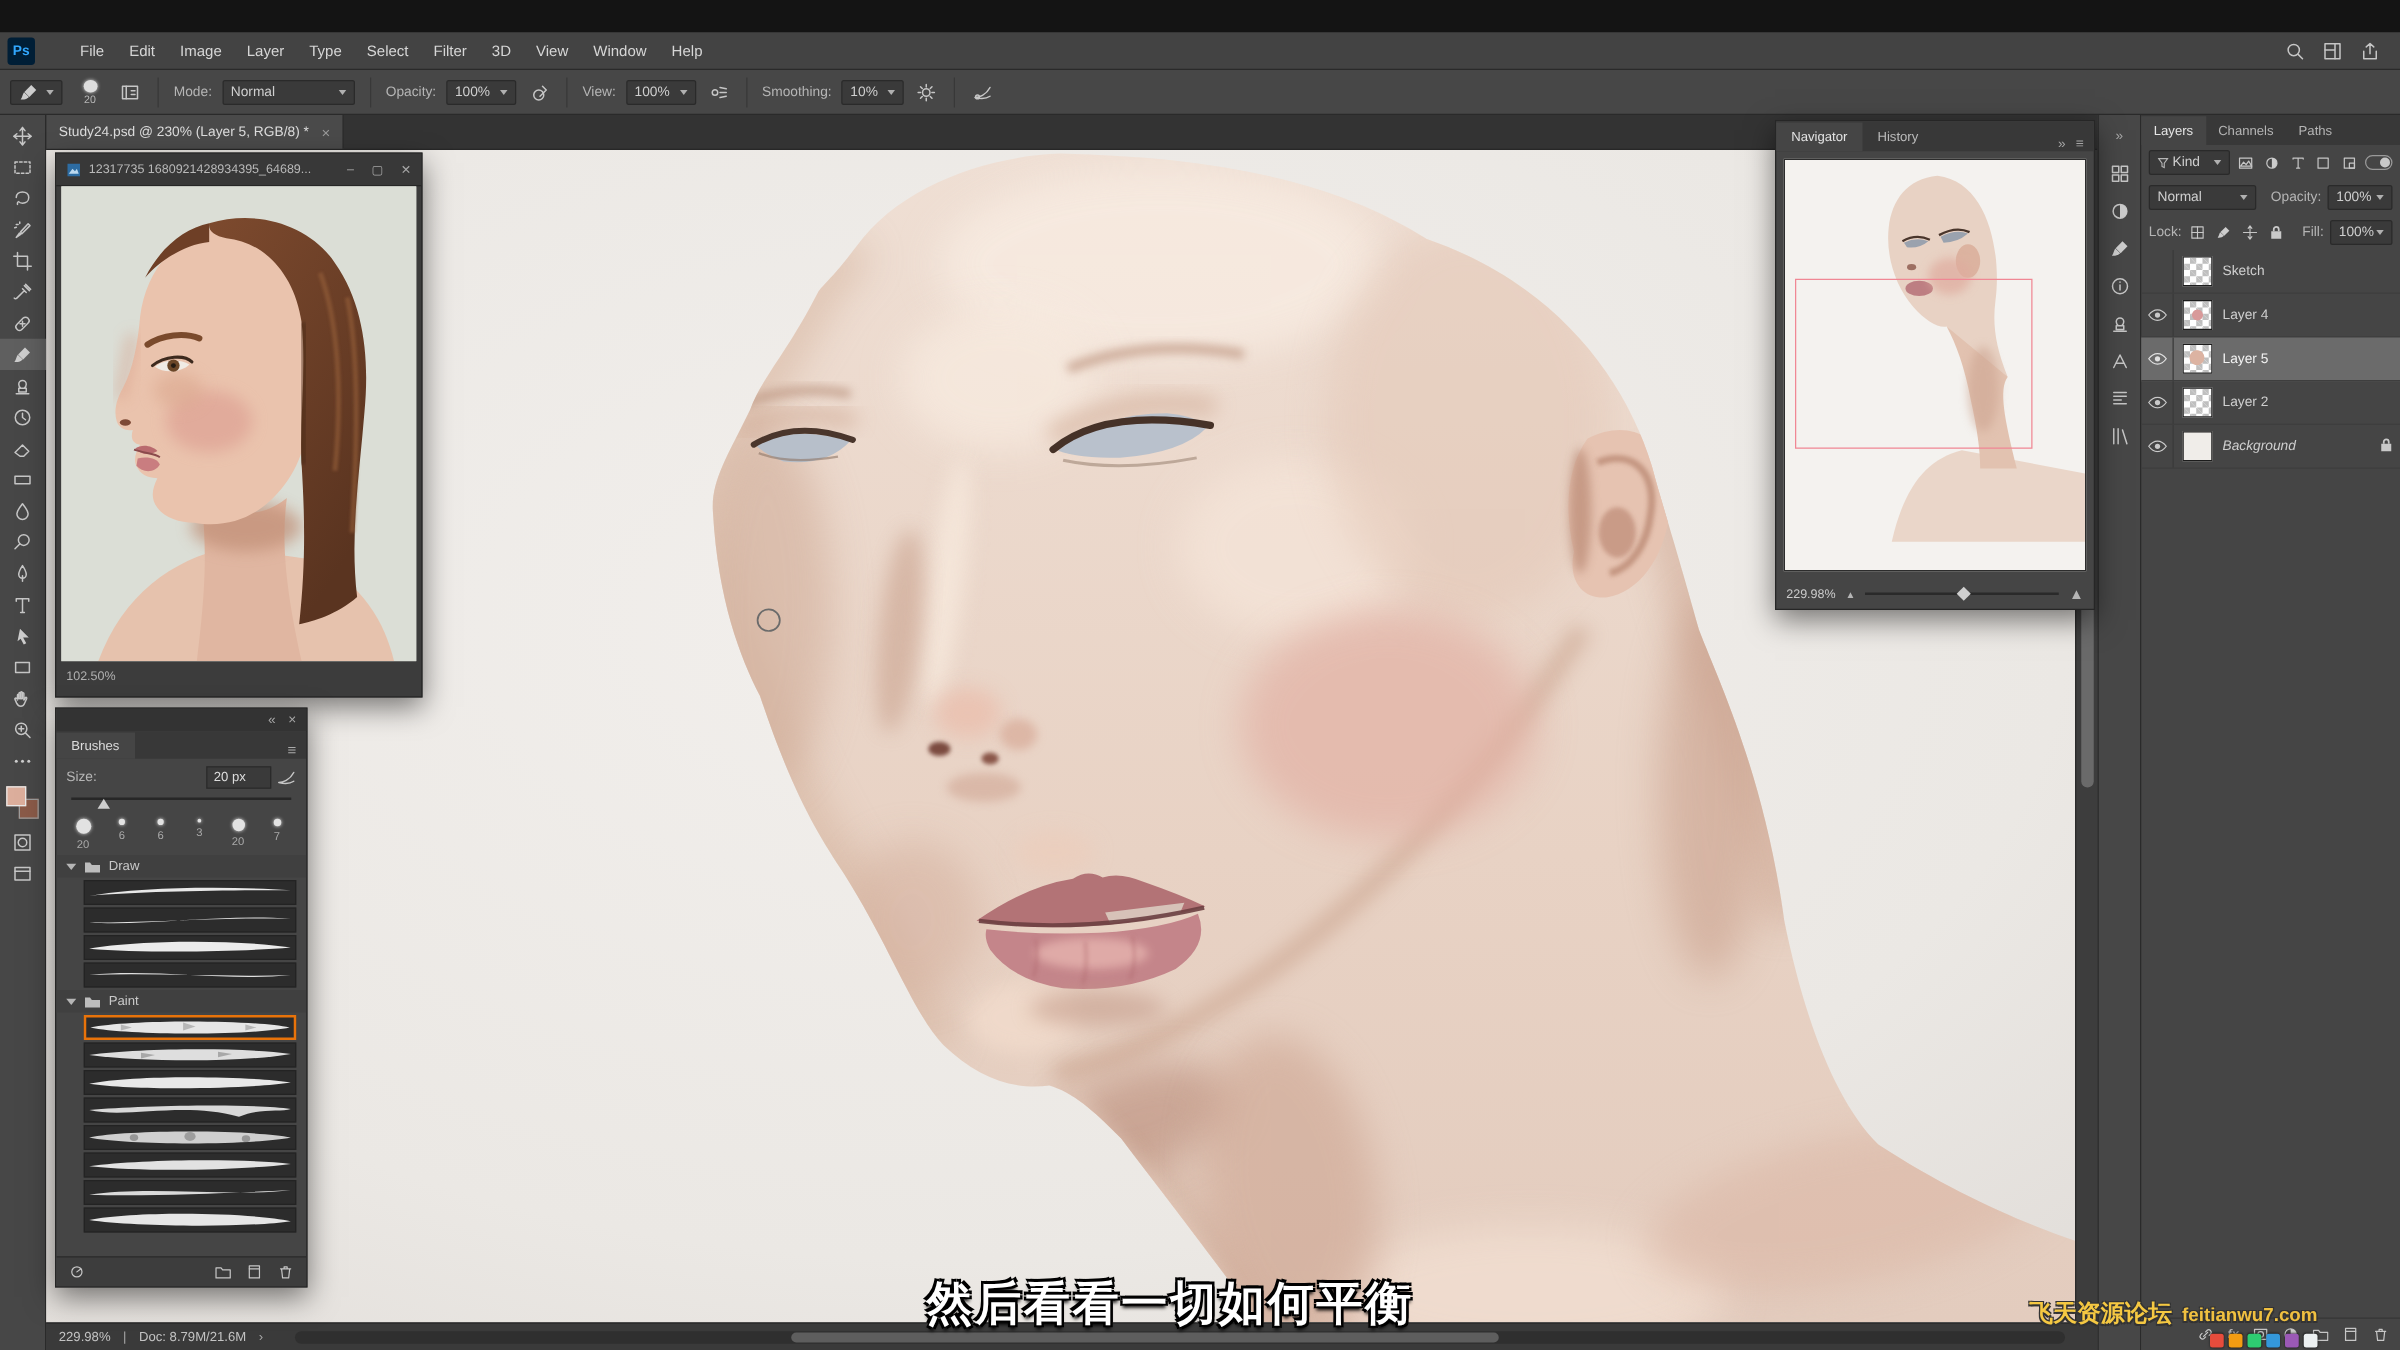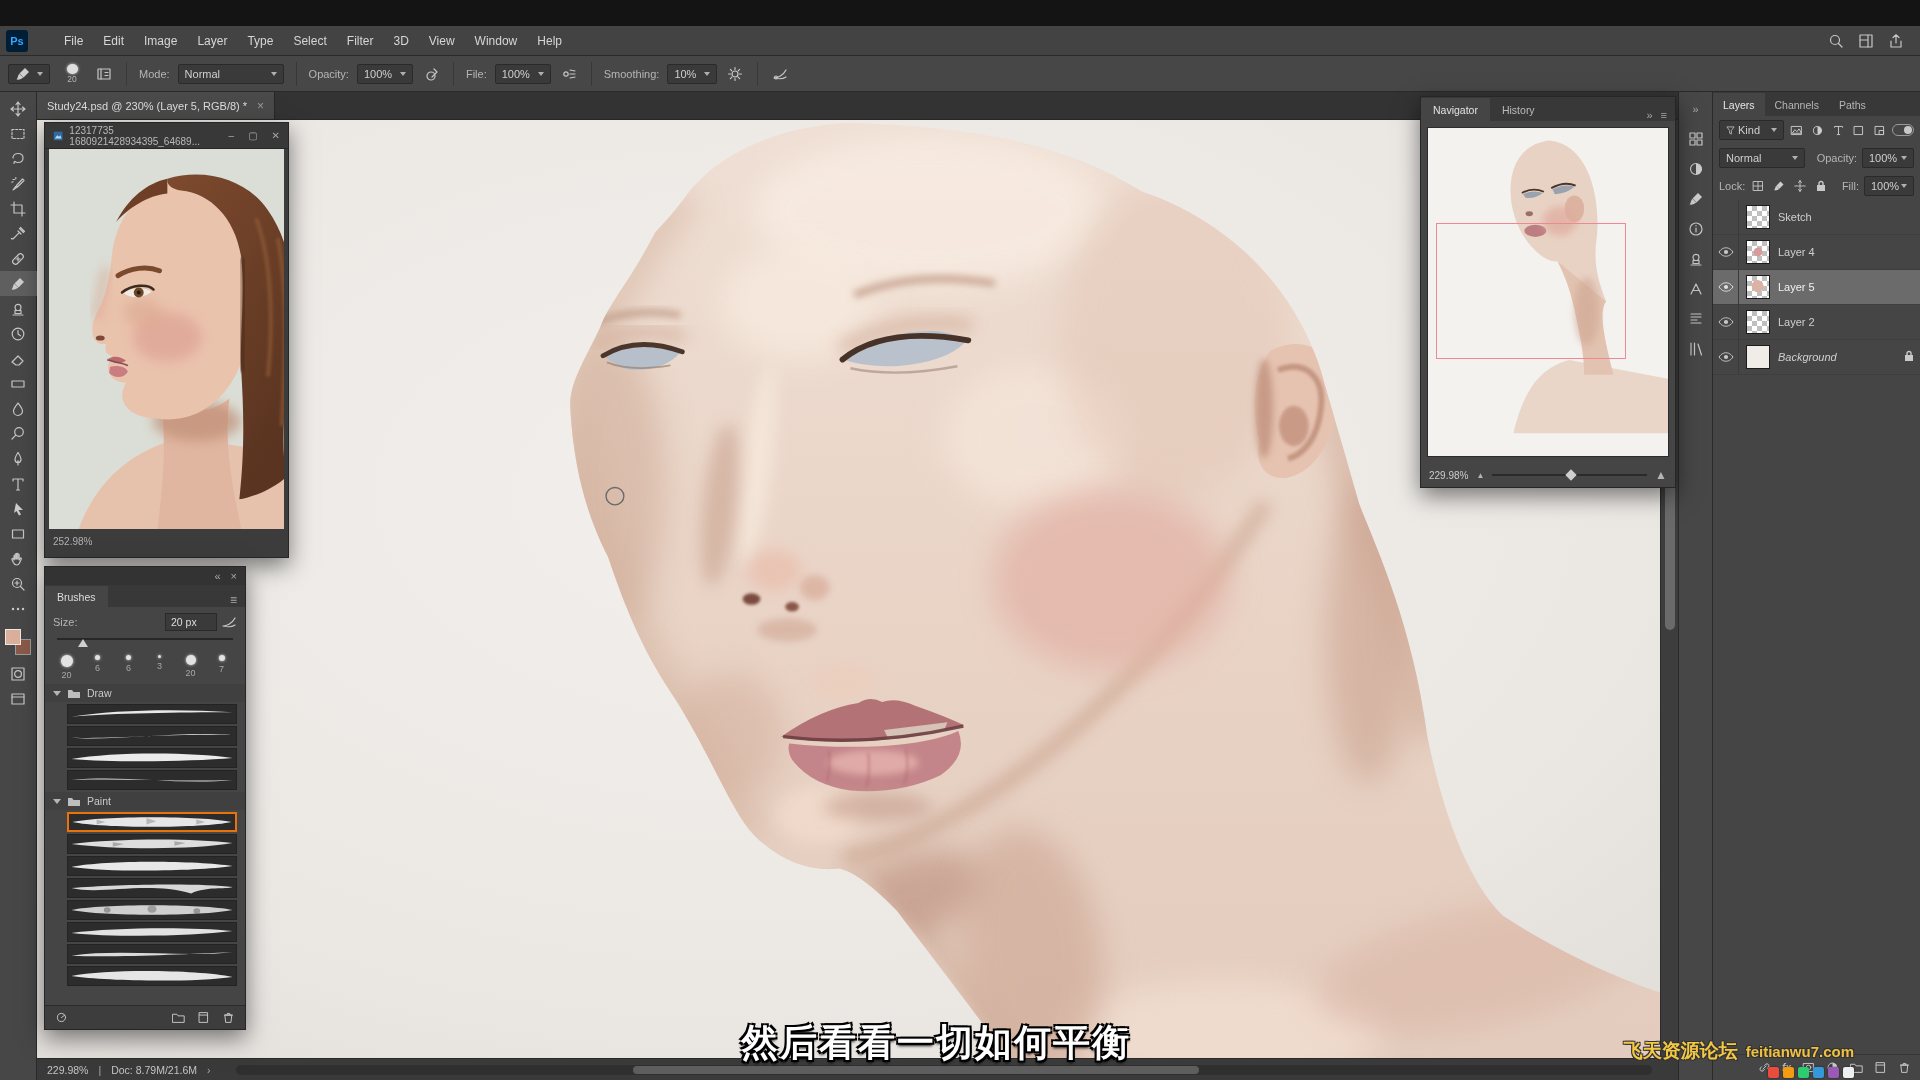--- a/index.html
+++ b/index.html
@@ -55,21 +55,21 @@
   #vscroll { left:1660px; top:120px; width:18px; height:938px; background:#3d3d3d; border-left:1px solid #2b2b2b; }
   #vscroll .thumb { position:absolute; left:4px; top:210px; width:10px; height:300px; background:#6a6a6a; border-radius:5px; }
   #statusbar { left:37px; top:1058px; width:1641px; height:22px; background:#3a3a3a;
                border-top:1px solid #2a2a2a; display:flex; align-items:center; gap:10px;
                padding:0 10px; font-size:10.5px; color:#c3c3c3; }
   #statusbar .hscroll { flex:1; height:10px; background:#2f2f2f; border-radius:5px; margin:0 16px; position:relative; }
   #statusbar .hthumb { position:absolute; left:28%; width:40%; top:1px; height:8px; background:#5e5e5e; border-radius:4px; }
 
   
   .fwin { background:#3c3c3c; border:1px solid #262626; box-shadow:0 8px 22px rgba(0,0,0,.5); }
-  #refwin { left:44px; top:122px; width:245px; height:436px; z-index:30; }
+  #refwin { left:44px; top:122px; width:294px; height:436px; z-index:30; }
   #refwin .rtitle { height:26px; background:#383838; border-bottom:1px solid #262626;
                     display:flex; align-items:center; gap:6px; padding:0 8px; font-size:10px; color:#b9b9b9; }
   #refwin .rtitle .wbtn { color:#a5a5a5; font-size:10px; margin-left:8px; }
   #refwin .rimg { margin:0 4px; height:380px; background:#dbded6; overflow:hidden; }
   #refwin .rfoot { height:24px; display:flex; align-items:center; padding:0 8px; font-size:10px; color:#b0b0b0; }
 
   #brushwin { left:44px; top:566px; width:202px; height:464px; z-index:30; background:#454545; overflow:hidden; }
   #brushwin .whead { height:18px; background:#333; display:flex; align-items:center; justify-content:flex-end;
                      gap:10px; padding:0 8px; color:#a8a8a8; font-size:11px; }
   #brushwin .wtabs { height:22px; background:#383838; display:flex; align-items:flex-end; }
@@ -231,21 +231,21 @@
     <span>100%</span>
       <span class="arr"></span>
   </div>
   <div class="oicn">
     <svg class="ti" viewBox="0 0 16 16">
         <circle cx="8" cy="10" r="4"></circle>
         <path d="M11 3l3 3-5 5"></path>
       </svg>
   </div>
   <div class="sep"></div>
-  <span class="lbl">File:</span>
+  <span class="lbl">View:</span>
   <div class="dd" style="width:56px">
     <span>100%</span>
       <span class="arr"></span>
   </div>
   <div class="oicn">
     <svg class="ti" viewBox="0 0 16 16">
         <circle cx="5" cy="8" r="2.2"></circle>
         <path d="M9 4l5 1M9 8h5M9 12l5-1"></path>
       </svg>
   </div>
@@ -554,21 +554,21 @@
       <path d="M60,212 C66,208 74,210 78,214 C72,218 64,217 60,212 Z" fill="#b96a6e"></path>
       <path d="M62,220 C70,218 78,220 80,225 C76,232 66,232 61,226 Z" fill="#c97d80"></path>
       <path d="M59,213 C68,216 76,216 80,219" stroke="#8a4a4c" stroke-width="1.5" fill="none"></path>
       <path d="M120,30 C160,18 202,32 222,62 C246,96 250,140 246,182 C242,232 234,282 240,332 C224,346 204,352 193,354 C199,300 197,260 195,225 C193,190 199,150 195,110 C189,70 164,45 134,42 C124,40 119,36 120,30 Z" fill="url(#hairg)"></path>
       <path d="M120,30 C100,34 80,50 68,74 C80,60 100,47 120,45 Z" fill="#6e3f26"></path>
       <path d="M210,70 C225,110 228,170 222,230 M232,90 C242,140 240,210 236,280" stroke="#96603a" stroke-width="4" fill="none" opacity="0.6" filter="url(#rb2)"></path>
       <path d="M196,110 C200,150 194,190 196,225" stroke="#4a2a18" stroke-width="6" fill="none" opacity="0.5" filter="url(#rb2)"></path>
     </svg>
   </div>
   <div class="rfoot">
-    <span>252.98%</span>
+    <span>102.50%</span>
   </div>
 </div>
 
 <div id="brushwin" class="abs fwin">
   <div class="whead">
     <span>«</span>
     <span>×</span>
   </div>
   <div class="wtabs">
     <div class="wtab">Brushes</div>

